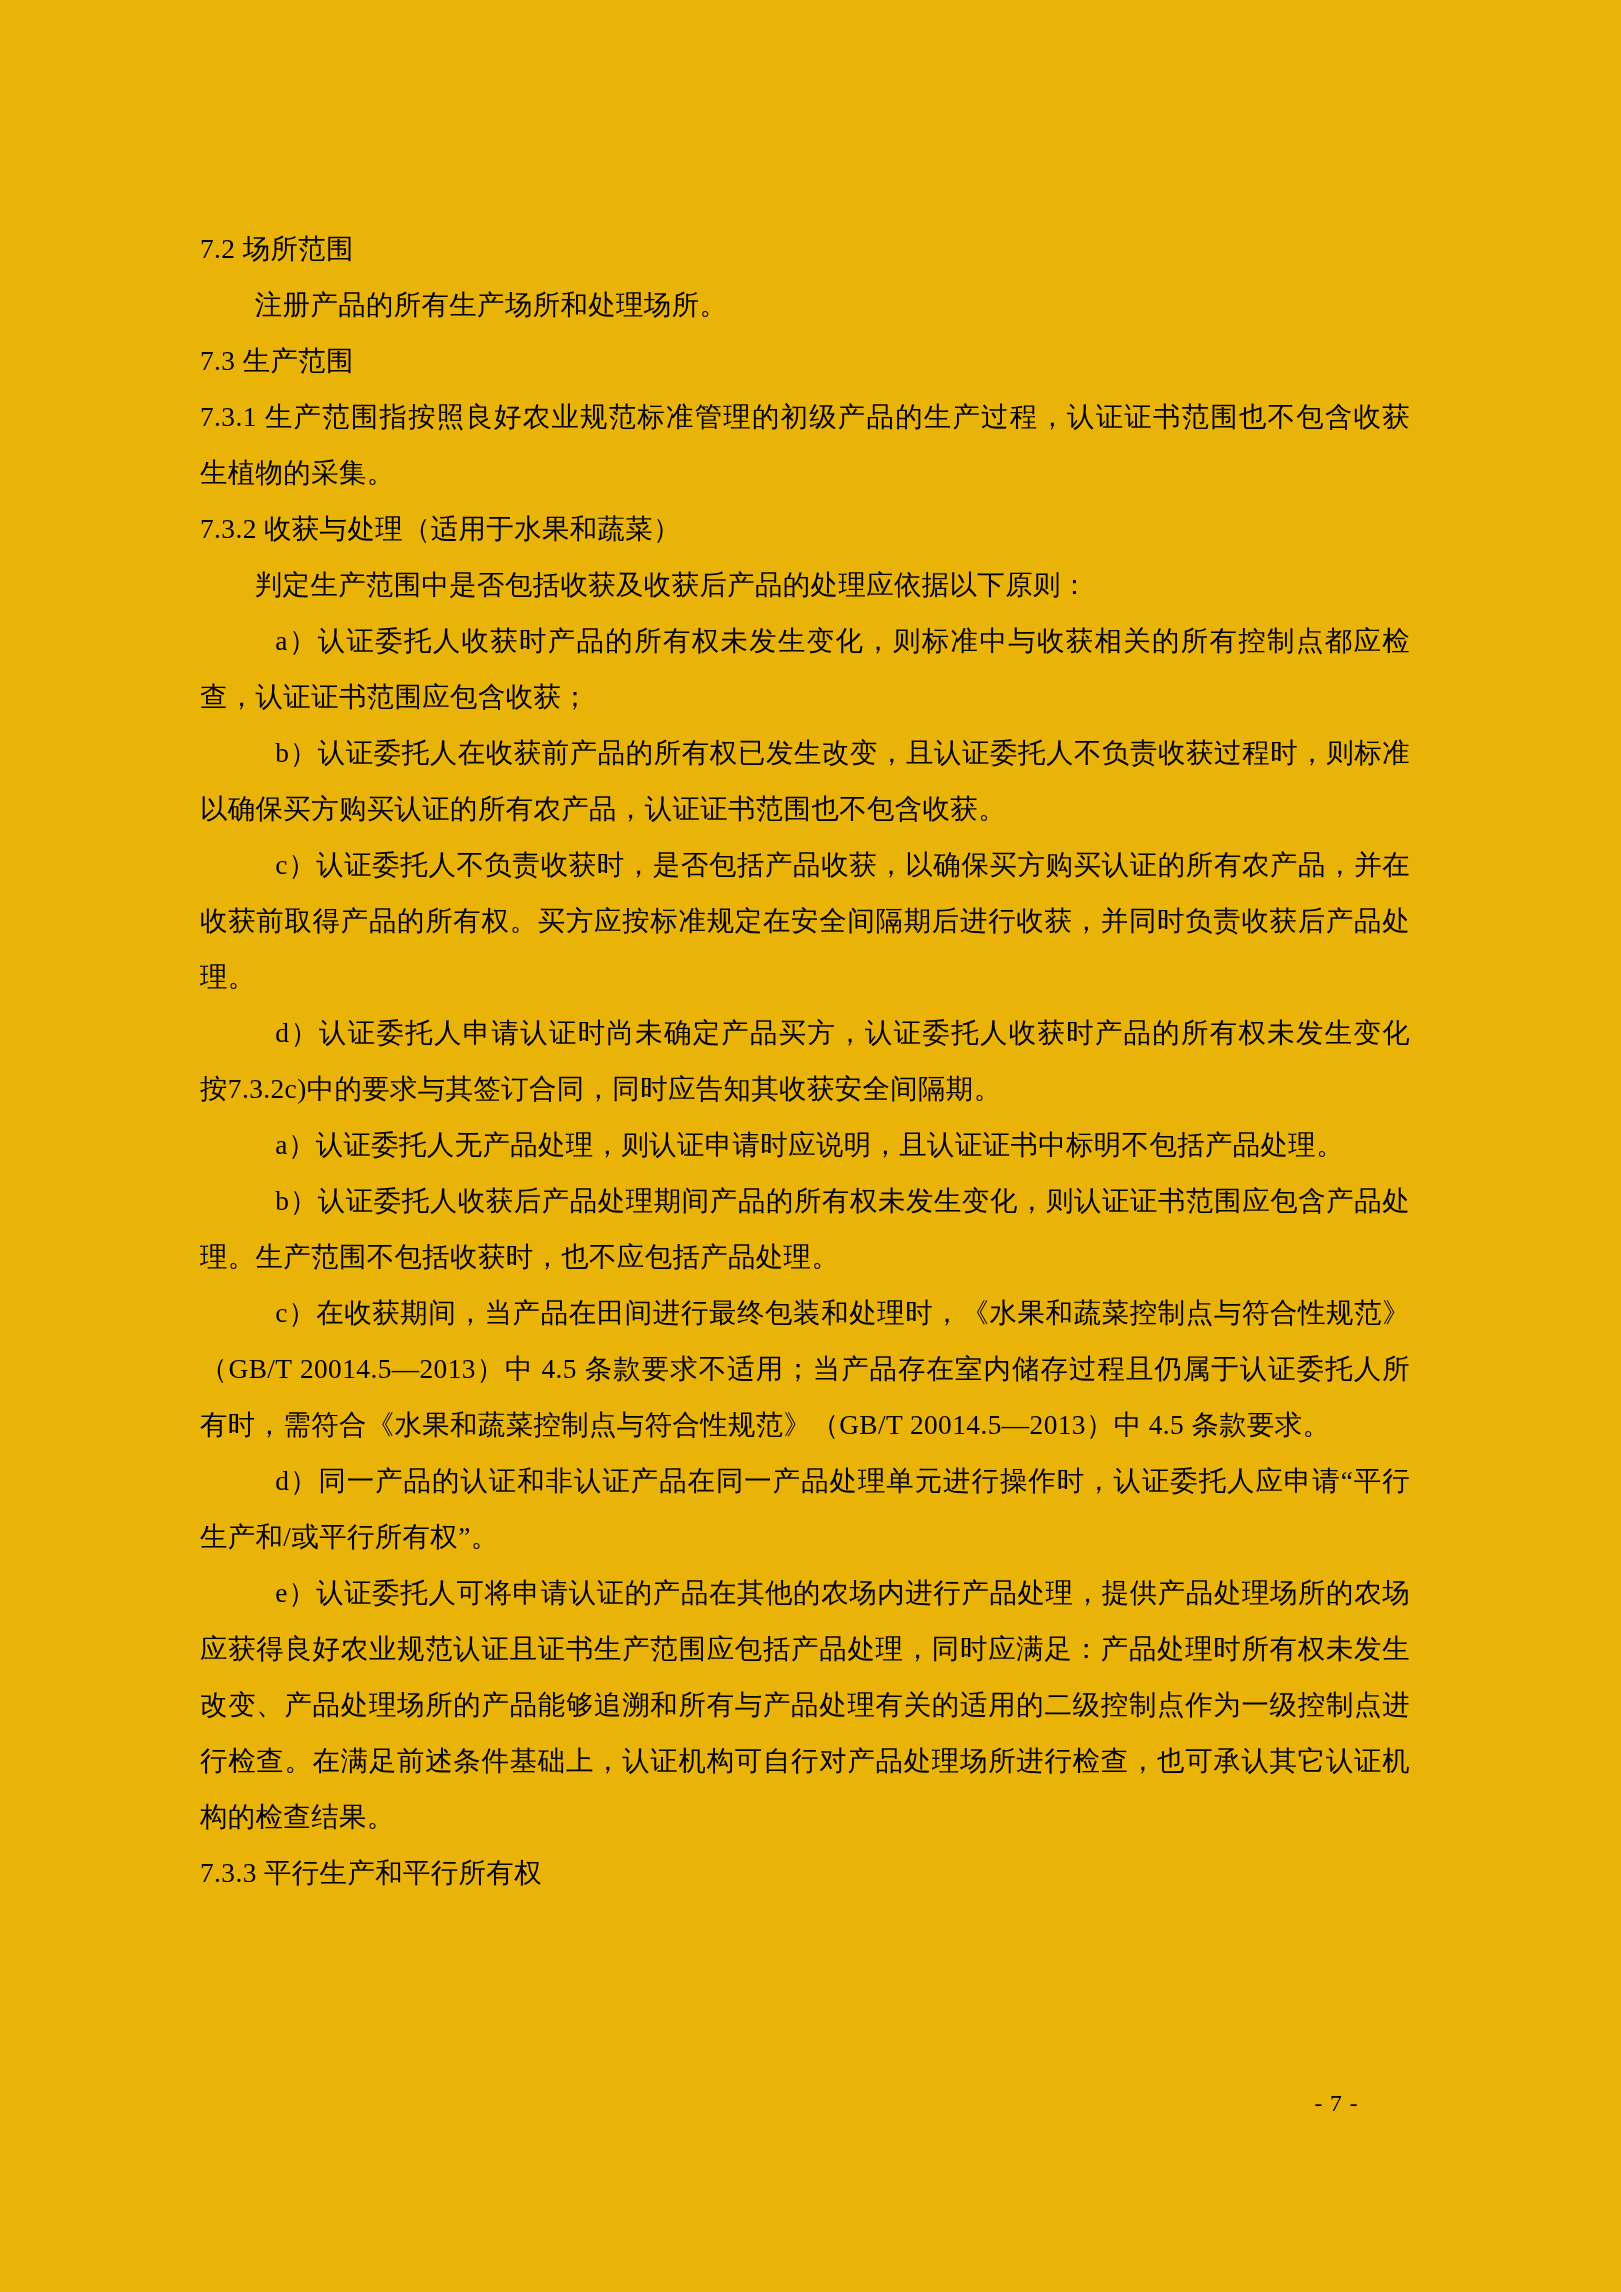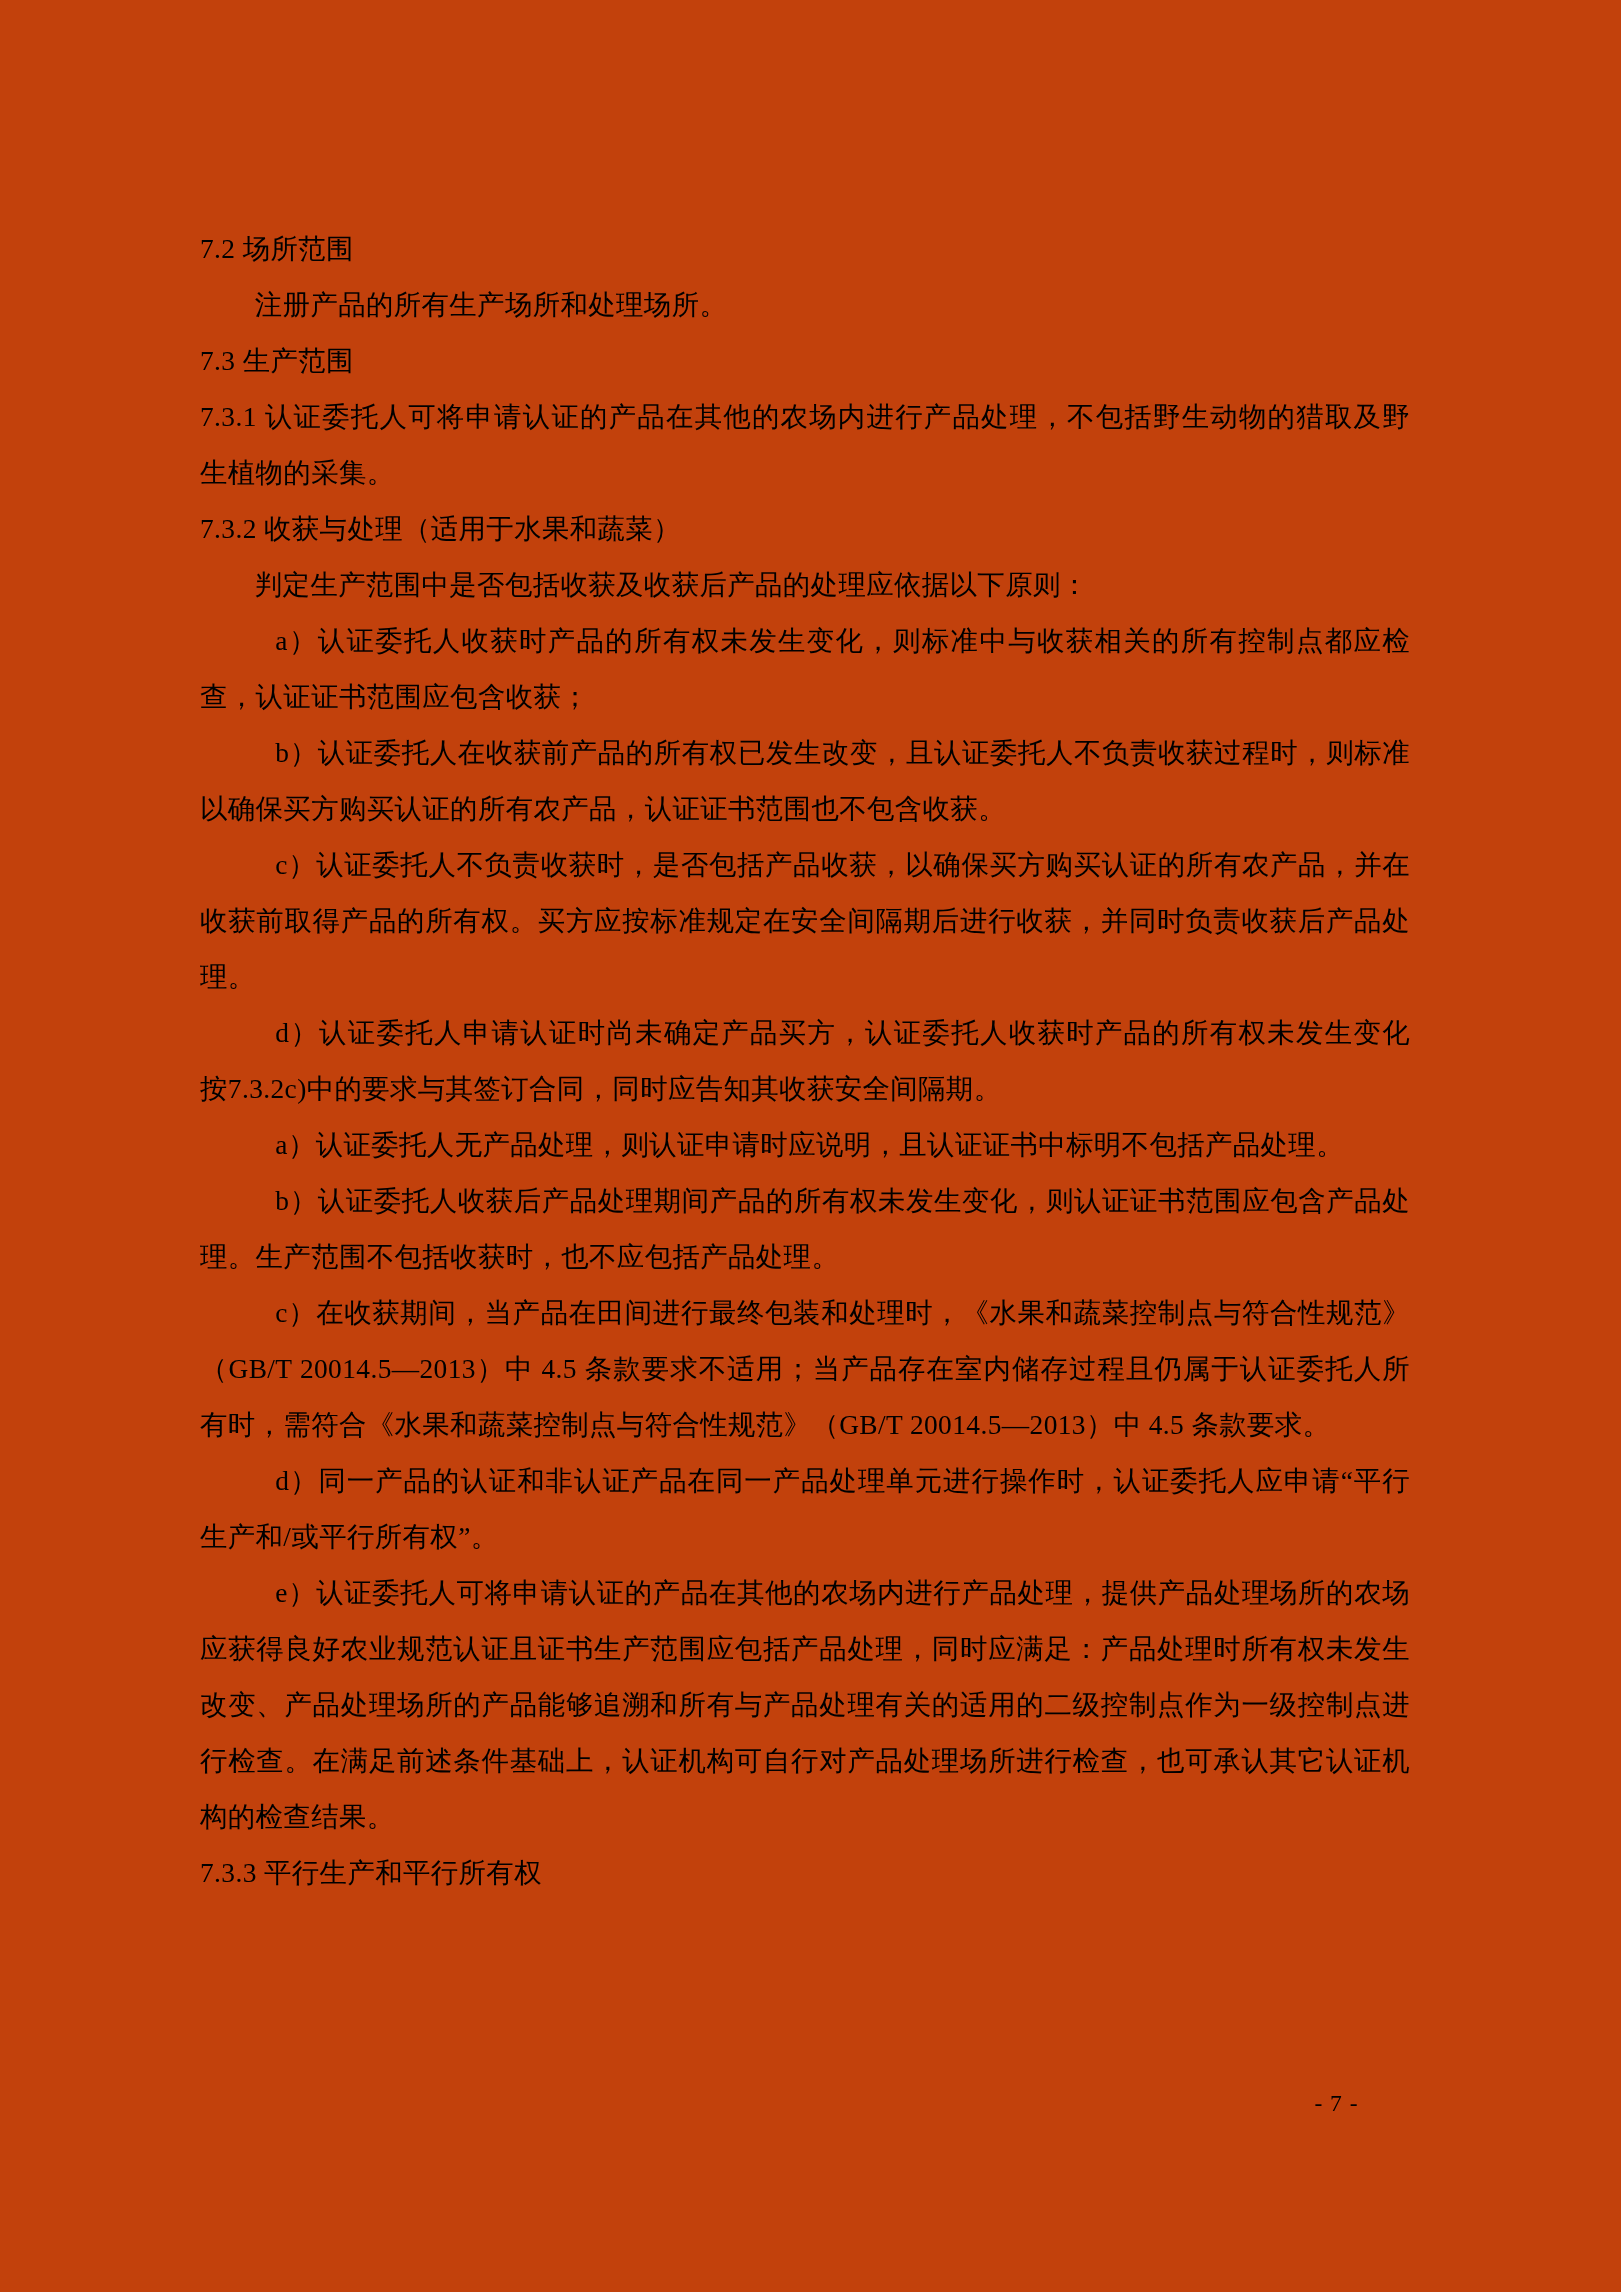--- a/index.html
+++ b/index.html
@@ -12,21 +12,21 @@
     height: 2293px;
     position: relative;
     font-family: "Liberation Serif", "DejaVu Serif", serif;
     color: #000000;
   }
   .page {
     position: absolute;
     left: 0; top: 0;
     width: 1621px;
     height: 2293px;
-    background: #c2410c;
+    background: #eab308;
     overflow: hidden;
   }
   .doc-body {
     position: absolute;
     left: 200px;
     top: 221px;
     width: 1210px;
     font-size: 27.4px;
     letter-spacing: 0.4px;
     line-height: 56px;
@@ -61,21 +61,21 @@
   }
 </style>
 </head>
 <body>
 
 <div class="page">
   <div class="doc-body">
       <div class="line heading first last">7.2 场所范围</div>
       <div class="line indent first last">注册产品的所有生产场所和处理场所。</div>
       <div class="line heading first last">7.3 生产范围</div>
-      <div class="line heading first">7.3.1 认证委托人可将申请认证的产品在其他的农场内进行产品处理，不包括野生动物的猎取及野</div>
+      <div class="line heading first">7.3.1 生产范围指按照良好农业规范标准管理的初级产品的生产过程，认证证书范围也不包含收获</div>
       <div class="line heading last">生植物的采集。</div>
       <div class="line heading first last">7.3.2 收获与处理（适用于水果和蔬菜）</div>
       <div class="line indent first last">判定生产范围中是否包括收获及收获后产品的处理应依据以下原则：</div>
       <div class="line item first">a）认证委托人收获时产品的所有权未发生变化，则标准中与收获相关的所有控制点都应检</div>
       <div class="line item last">查，认证证书范围应包含收获；</div>
       <div class="line item first">b）认证委托人在收获前产品的所有权已发生改变，且认证委托人不负责收获过程时，则标准</div>
       <div class="line item last">以确保买方购买认证的所有农产品，认证证书范围也不包含收获。</div>
       <div class="line item first">c）认证委托人不负责收获时，是否包括产品收获，以确保买方购买认证的所有农产品，并在</div>
       <div class="line item">收获前取得产品的所有权。买方应按标准规定在安全间隔期后进行收获，并同时负责收获后产品处</div>
       <div class="line item last">理。</div>

